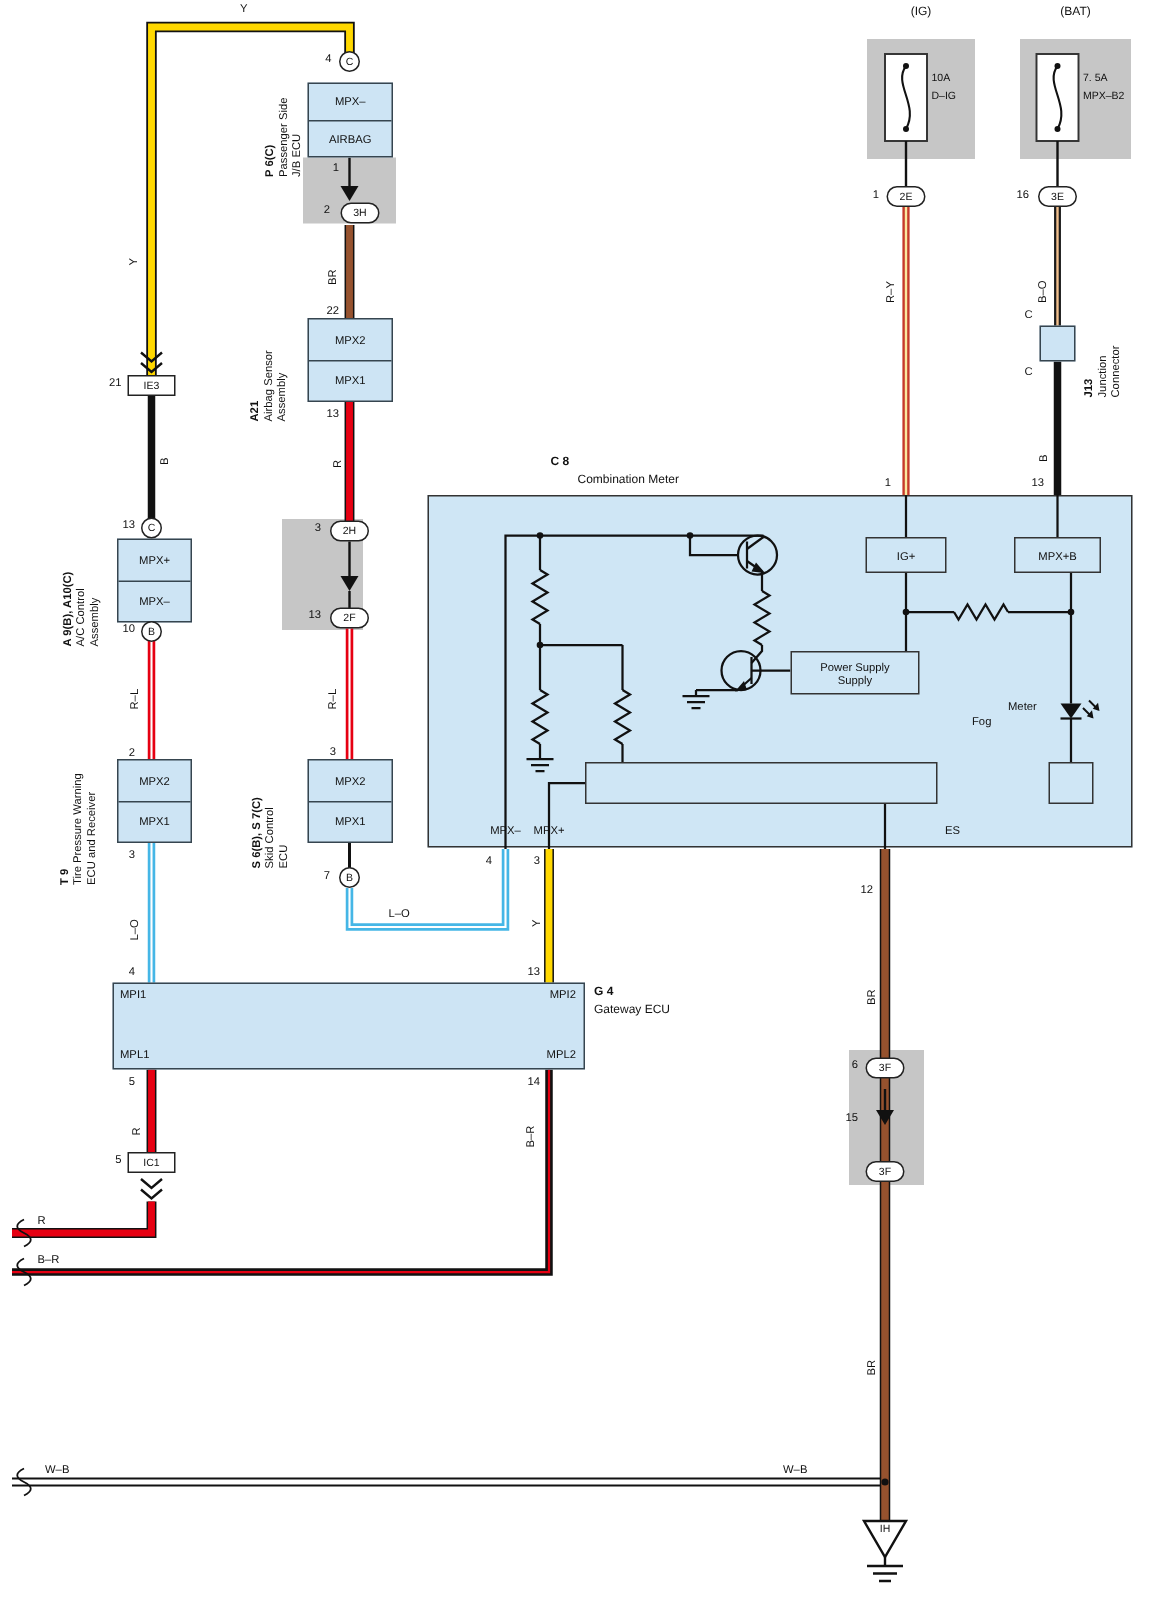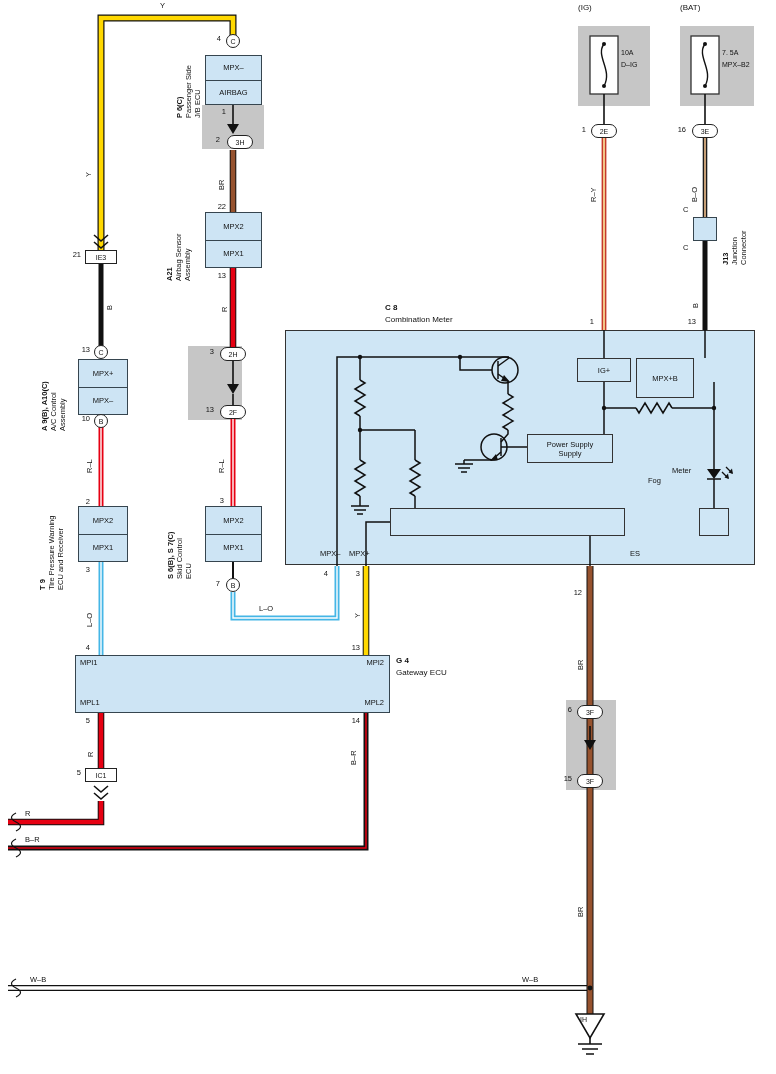--- a/index.html
+++ b/index.html
@@ -14,21 +14,21 @@
   .inbox{position:absolute;background:#cfe6f5;border:1.2px solid #333;z-index:3;display:flex;align-items:center;justify-content:center;font-size:7.5px;text-align:center;line-height:9px}
   .pill{position:absolute;background:#fff;border:1.2px solid #222;border-radius:7px;z-index:4;display:flex;align-items:center;justify-content:center;font-size:7px}
   .sq{position:absolute;background:#fff;border:1.2px solid #222;z-index:4;display:flex;align-items:center;justify-content:center;font-size:7px}
   .circ{position:absolute;width:14px;height:14px;background:#fff;border:1.2px solid #222;border-radius:50%;z-index:4;display:flex;align-items:center;justify-content:center;font-size:7px}
   .lbl{position:absolute;font-size:7.5px;white-space:nowrap;z-index:5}
   .pin{position:absolute;font-size:7.5px;white-space:nowrap;z-index:5;text-align:right}
   .rot{position:absolute;font-size:7.5px;white-space:nowrap;z-index:5;transform:rotate(-90deg);transform-origin:0 0}
   .rotblock{position:absolute;font-size:7.5px;line-height:9px;white-space:nowrap;z-index:5;transform:rotate(-90deg);transform-origin:0 0}
   .b{font-weight:bold}
   .f8{font-size:8px}
-  .ctr{}
+  .ctr{text-align:center}
 </style>
 </head>
 <body>
 
 <div class="canvas">
 
   <div class="graybox" style="left:202px;top:105px;width:62px;height:44px"></div>
   <div class="graybox" style="left:188px;top:346px;width:54px;height:74px"></div>
   <div class="graybox" style="left:578px;top:26px;width:72px;height:80px"></div>
   <div class="graybox" style="left:680px;top:26px;width:74px;height:80px"></div>
@@ -182,24 +182,24 @@
   <div class="blk" style="left:75px;top:655px;width:315px;height:58px"></div>
   <div class="blk" style="left:693px;top:217px;width:24px;height:24px"></div>
 
   <div class="lbl" style="left:80px;top:658px">MPI1</div>
   <div class="lbl" style="left:80px;top:698px">MPL1</div>
   <div class="lbl" style="left:340px;top:658px;width:44px;text-align:right">MPI2</div>
   <div class="lbl" style="left:340px;top:698px;width:44px;text-align:right">MPL2</div>
   <div class="lbl b f8" style="left:396px;top:656px">G 4</div>
   <div class="lbl f8" style="left:396px;top:668px">Gateway ECU</div>
 
-  <div class="lbl b f8" style="left:385px;top:303px">C 8</div>
+  <div class="lbl b f8" style="left:367px;top:303px">C 8</div>
   <div class="lbl f8" style="left:385px;top:315px">Combination Meter</div>
   <div class="inbox" style="left:577px;top:358px;width:54px;height:24px">IG+</div>
-  <div class="inbox" style="left:636px;top:358px;width:58px;height:40px">MPX+B</div>
+  <div class="inbox" style="left:676px;top:358px;width:58px;height:24px">MPX+B</div>
   <div class="inbox" style="left:527px;top:434px;width:86px;height:29px">
     <div>
       <div>Power Supply</div>
       <div>Supply</div>
     </div>
   </div>
   <div class="inbox" style="left:390px;top:508px;width:235px;height:28px"></div>
   <div class="inbox" style="left:699px;top:508px;width:30px;height:28px"></div>
   <div class="lbl" style="left:672px;top:466px">Meter</div>
   <div class="lbl" style="left:648px;top:476px">Fog</div>
@@ -241,21 +241,21 @@
   <div class="pin" style="left:340px;width:20px;top:716px">14</div>
   <div class="pin" style="left:60px;width:21px;top:768px">5</div>
   <div class="pin" style="left:312px;width:16px;top:569px">4</div>
   <div class="pin" style="left:344px;width:16px;top:569px">3</div>
   <div class="pin" style="left:562px;width:20px;top:588px">12</div>
   <div class="pin" style="left:576px;width:18px;top:317px">1</div>
   <div class="pin" style="left:678px;width:18px;top:317px">13</div>
   <div class="pin" style="left:568px;width:18px;top:125px">1</div>
   <div class="pin" style="left:666px;width:20px;top:125px">16</div>
   <div class="pin" style="left:552px;width:20px;top:705px">6</div>
-  <div class="pin" style="left:548px;width:24px;top:774px">15</div>
+  <div class="pin" style="left:548px;width:24px;top:740px">15</div>
 
   <div class="rotblock" style="left:175px;top:118px">
     <div class="b">P 6(C)</div>
     <div>Passenger Side</div>
     <div>J/B ECU</div>
   </div>
   <div class="rotblock" style="left:165px;top:281px">
     <div class="b">A21</div>
     <div>Airbag Sensor</div>
     <div>Assembly</div>

